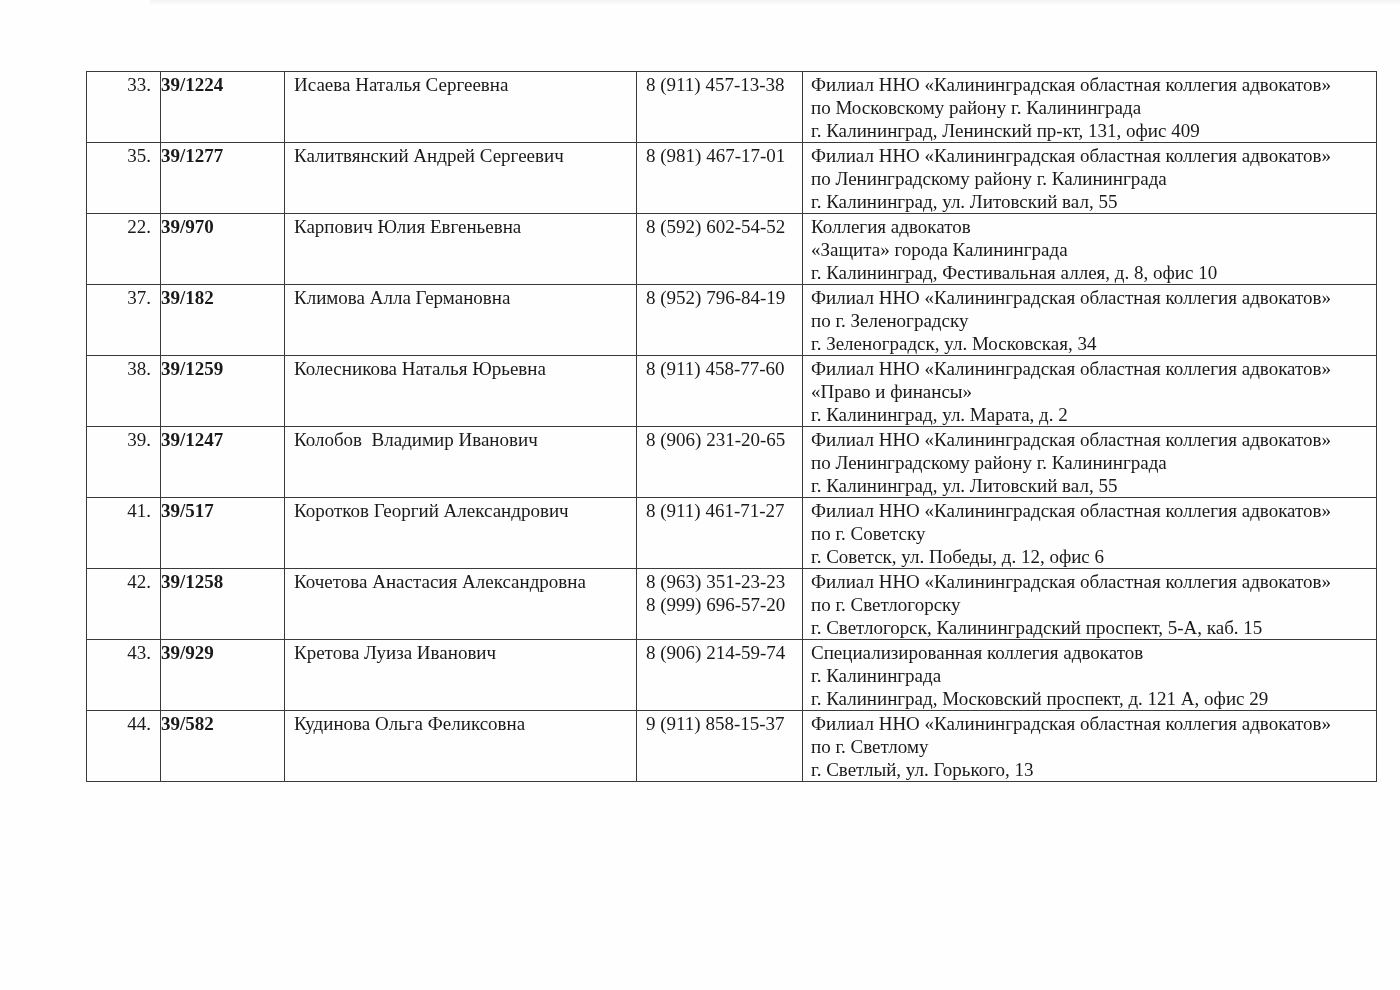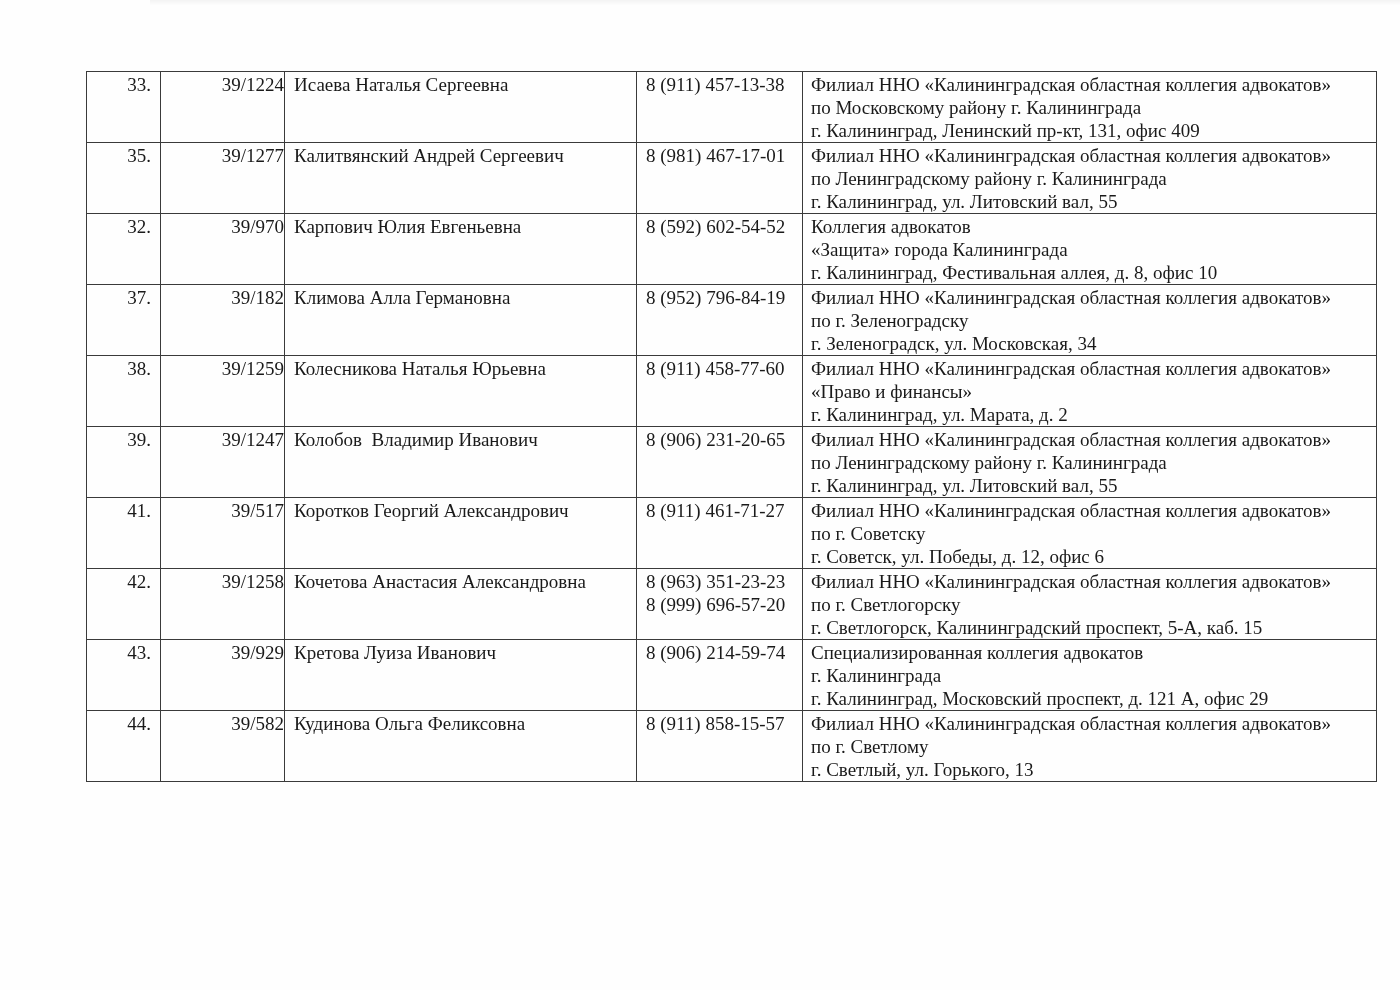--- a/index.html
+++ b/index.html
@@ -46,22 +46,23 @@
     col.c-reg   { width: 124px; }
     col.c-name  { width: 352px; }
     col.c-phone { width: 166px; }
     col.c-org   { width: 574px; }
 
     td.num {
       text-align: right;
       padding: 1px 9px 0 0 !important;
     }
     td.reg {
-      text-align: right;
+      text-align: left;
       padding-top: 1px !important;
+      font-weight: bold;
     }
     td.name {
       padding: 1px 0 0 9px !important;
       white-space: pre;
     }
     td.phone {
       padding: 1px 0 0 9px !important;
     }
     td.org {
       padding: 1px 0 0 8px !important;
@@ -113,21 +114,21 @@
           <span class="line">8 (981) 467-17-01</span>
         </td>
         <td class="org">
           <span class="line">Филиал ННО «Калининградская областная коллегия адвокатов»</span>
           <span class="line">по Ленинградскому району г. Калининграда</span>
           <span class="line">г. Калининград, ул. Литовский вал, 55</span>
         </td>
       </tr>
 
       <tr class="h70">
-        <td class="num">32.</td>
+        <td class="num">22.</td>
         <td class="reg">39/970</td>
         <td class="name">Карпович Юлия Евгеньевна</td>
         <td class="phone">
           <span class="line">8 (592) 602-54-52</span>
         </td>
         <td class="org">
           <span class="line">Коллегия адвокатов</span>
           <span class="line">«Защита» города Калининграда</span>
           <span class="line">г. Калининград, Фестивальная аллея, д. 8, офис 10</span>
         </td>
@@ -217,21 +218,21 @@
           <span class="line">г. Калининграда</span>
           <span class="line">г. Калининград, Московский проспект, д. 121 А, офис 29</span>
         </td>
       </tr>
 
       <tr class="h69">
         <td class="num">44.</td>
         <td class="reg">39/582</td>
         <td class="name">Кудинова Ольга Феликсовна</td>
         <td class="phone">
-          <span class="line">8 (911) 858-15-57</span>
+          <span class="line">9 (911) 858-15-37</span>
         </td>
         <td class="org">
           <span class="line">Филиал ННО «Калининградская областная коллегия адвокатов»</span>
           <span class="line">по г. Светлому</span>
           <span class="line">г. Светлый, ул. Горького, 13</span>
         </td>
       </tr>
     </tbody>
   </table>
 </div>

